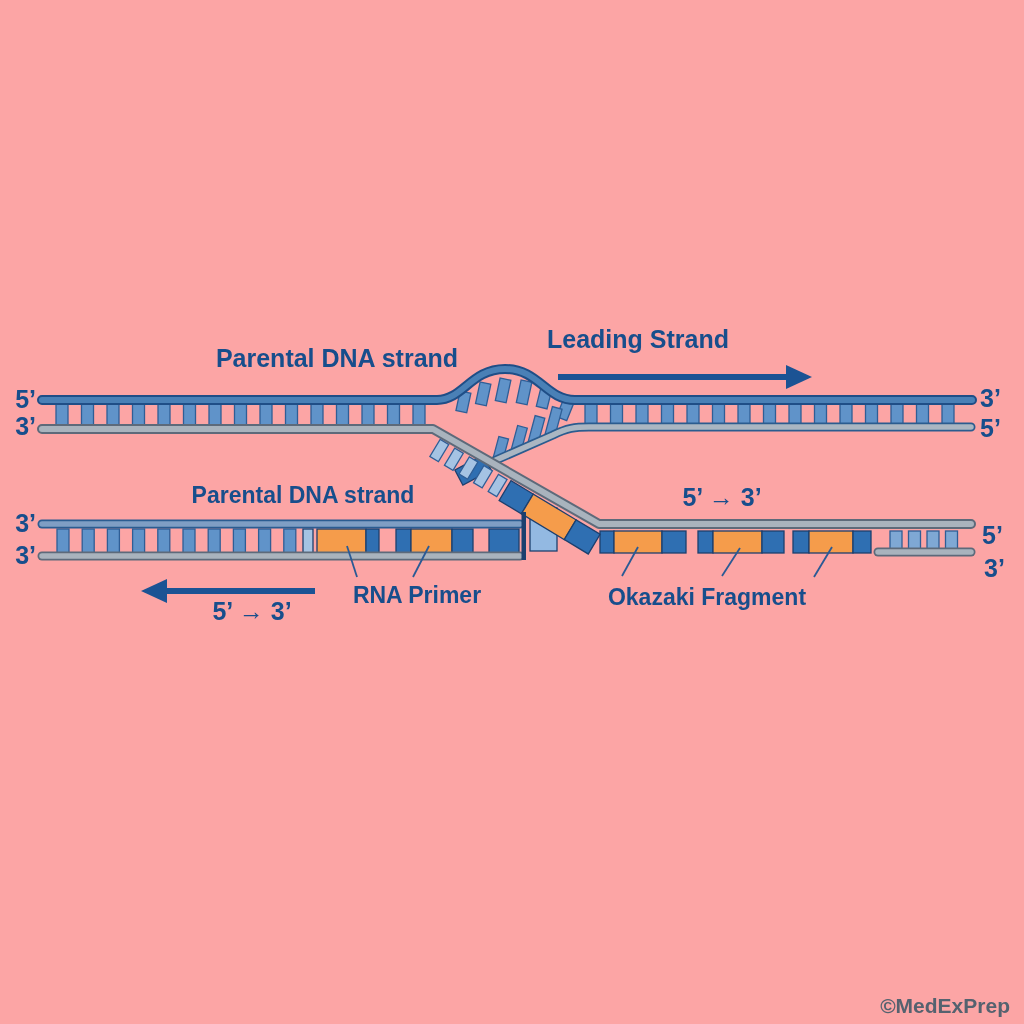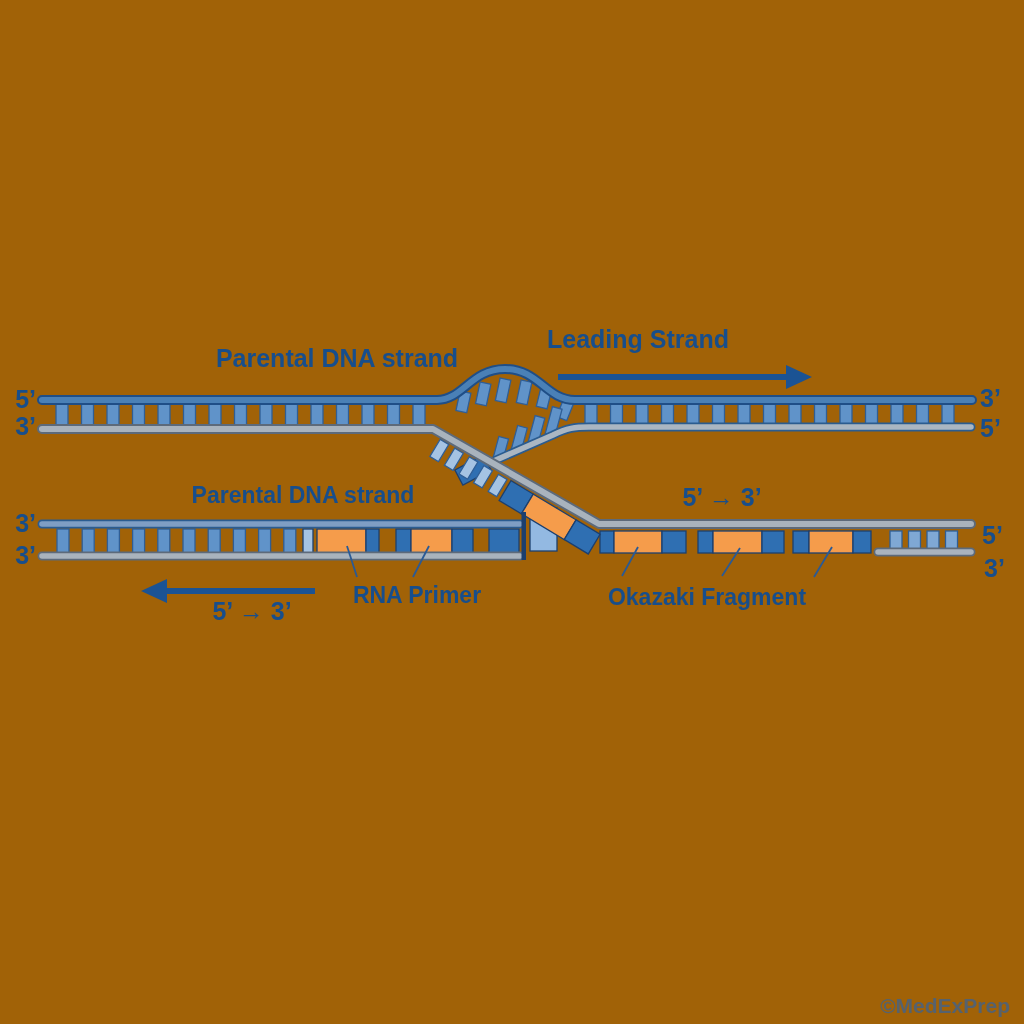--- a/index.html
+++ b/index.html
@@ -1,16 +1,16 @@
 <!DOCTYPE html>
 <html><head>
 <meta charset="utf-8">
 <style>
   html,body{margin:0;padding:0;background:#fff}
-  .stage{width:1024px;height:1024px;background:#a16207;position:relative;overflow:hidden}
+  .stage{width:1024px;height:1024px;background:#fca5a5;position:relative;overflow:hidden}
   svg{display:block}
   text{font-family:"Liberation Sans","DejaVu Sans",sans-serif;font-weight:700}
   .lbl-big{font-size:25px}
   .lbl-med{font-size:23px}
   .lbl-wm{font-size:21px}
 </style>
 </head>
 <body>
 
 <div class="stage">

